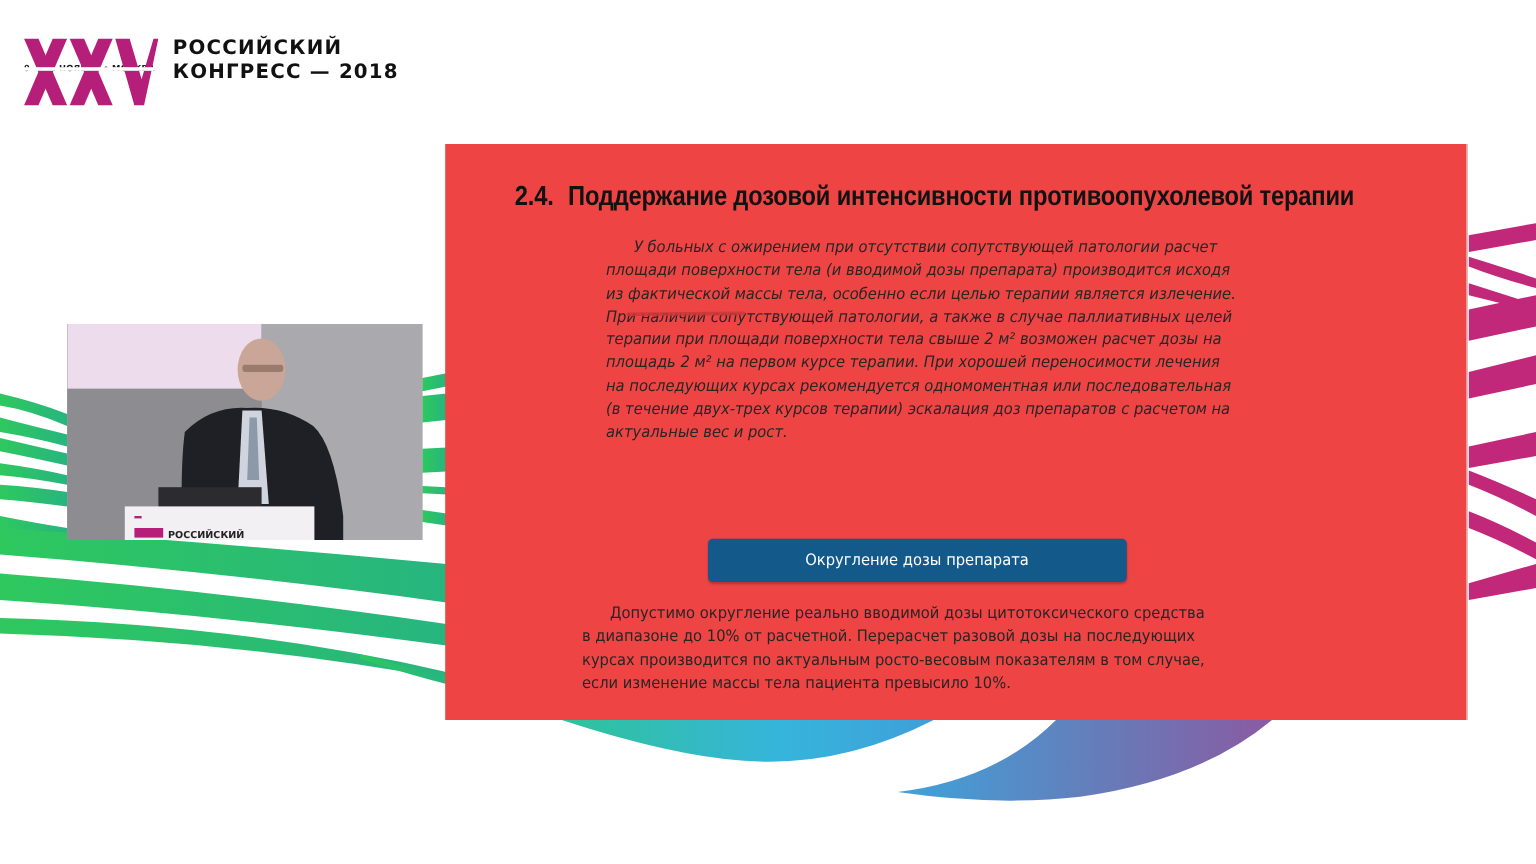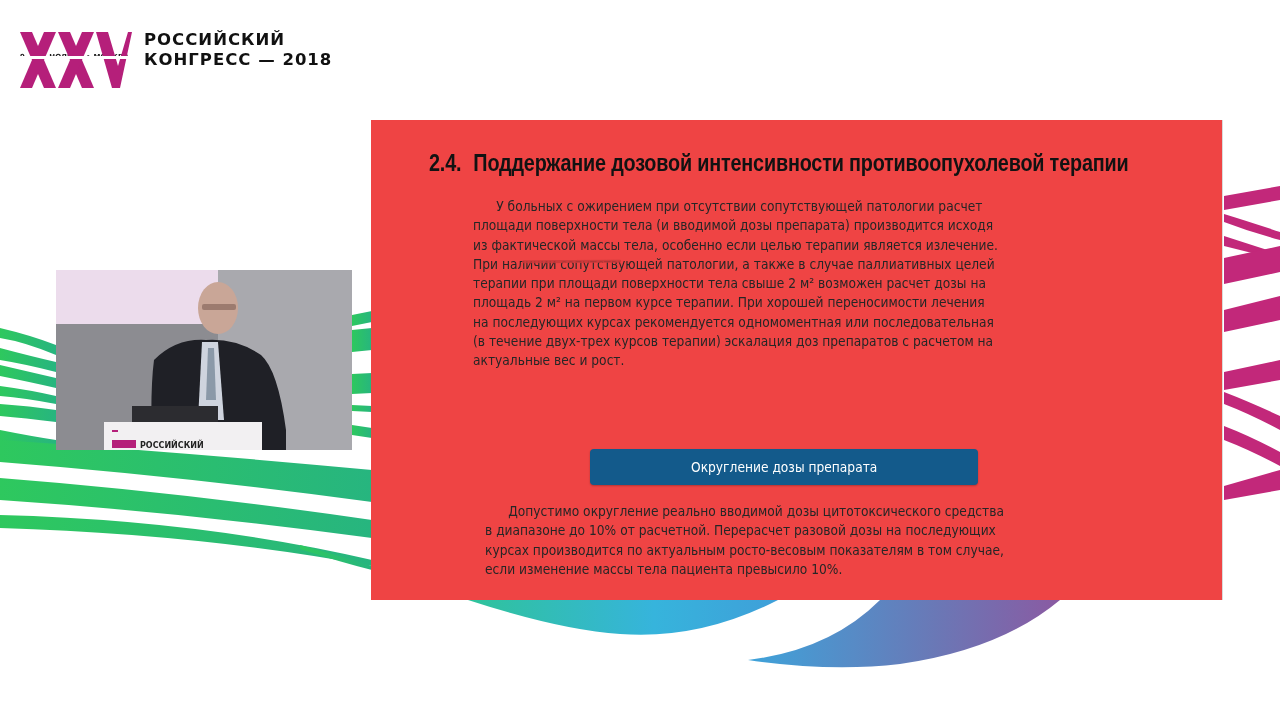--- a/index.html
+++ b/index.html
@@ -108,39 +108,39 @@
       font-size: 13.2px;
       line-height: 19.3px;
       color: #262626;
     }
     .para .line {
       white-space: nowrap;
       display: block;
       transform: scaleX(0.93);
       transform-origin: left top;
     }
-    .para1 { left: 102px; top: 77px; }
+    .para1 { left: 134px; top: 77px; font-style: italic; }
     .para2 { left: 114px; top: 382px; }
     .indent { padding-left: 25px; }
     .pen-mark {
       position: absolute;
       left: 27px;
       top: 137px;
       width: 99px;
       height: 3px;
       background: #c9383a;
       border-radius: 2px;
       transform: rotate(-0.4deg);
       opacity: 0.85;
     }
     .section-btn {
       position: absolute;
       left: 219px;
       top: 329px;
-      width: 388px;
+      width: 349px;
       height: 36px;
       background: #135a8b;
       border-radius: 4px;
       box-shadow: 0 1px 2px rgba(0,0,0,0.25);
       color: #ffffff;
       font-family: "DejaVu Sans", sans-serif;
       font-size: 13.2px;
       display: flex;
       align-items: center;
       justify-content: center;

